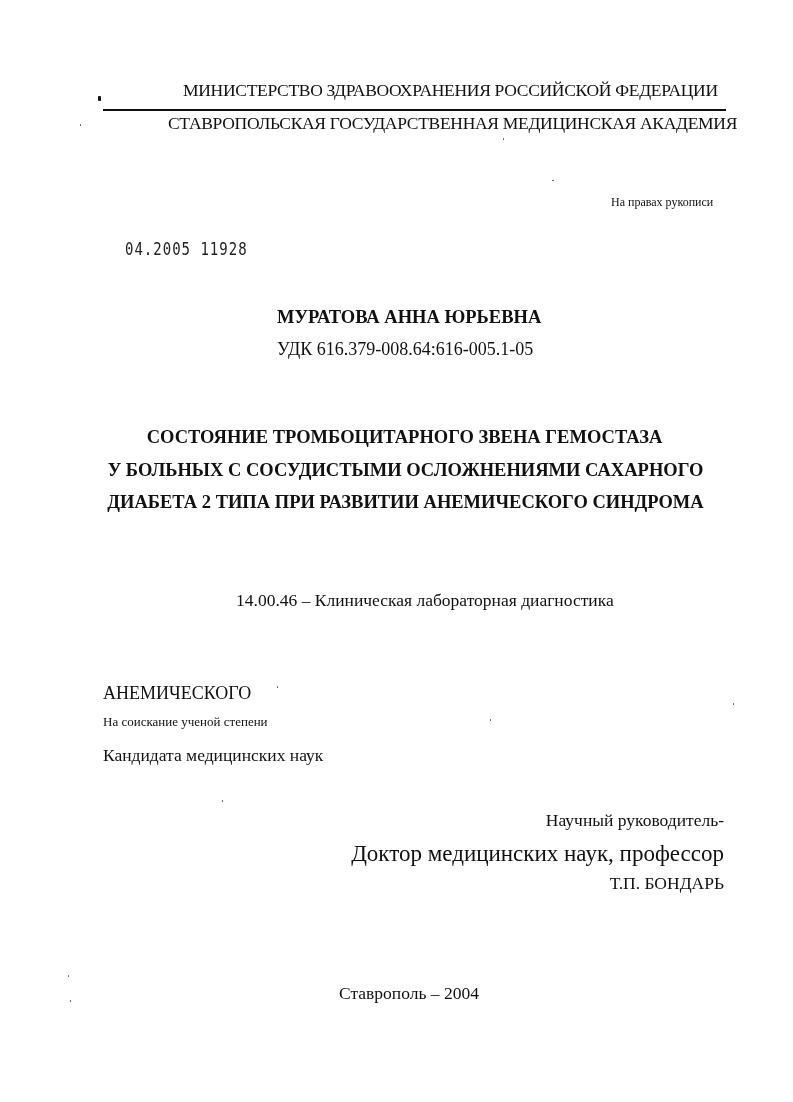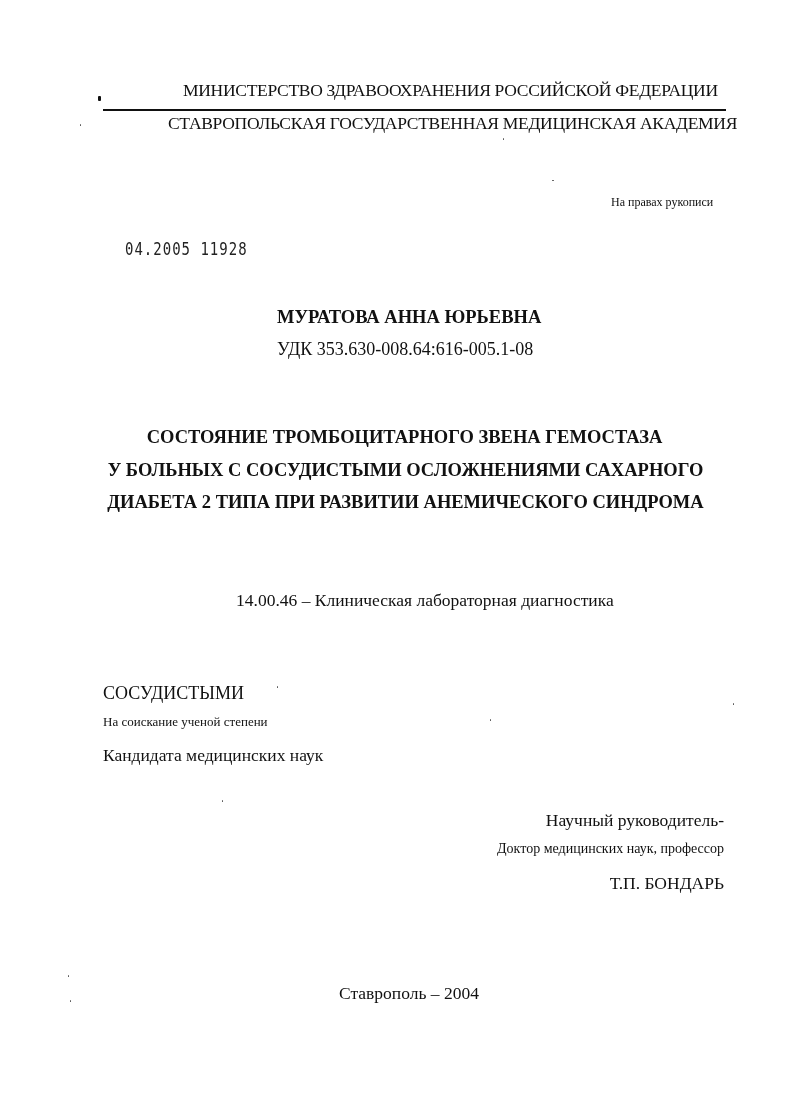--- a/index.html
+++ b/index.html
@@ -15,45 +15,45 @@
   .udc { left:277px; top:339px; font-size:18px; }
   .title { left:0; width:793px; text-align:center; font-size:18.5px; font-weight:bold; }
   .t1 { top:427px; left:8px; }
   .t2 { top:460px; left:9px; }
   .t3 { top:492px; left:9px; }
   .spec { left:236px; top:590px; font-size:17.5px;text-align:center; }
   .diss { left:103px; top:683px; font-size:18px; }
   .degree1 { left:103px; top:714px; font-size:13px; }
   .degree2 { left:103px; top:745px; font-size:17.5px; }
   .sup1 { right:69px; top:810px; font-size:17.5px;text-align:center; }
-  .sup2 { right:69px; top:841px; font-size:14px; }
+  .sup2 { right:69px; top:841px; font-size:23px; }
   .sup3 { right:69px; top:873px; font-size:17.5px; }
   .city { left:339px; top:937px; font-size:17.5px;margin-top:46px; }
   .speck { position:absolute; width:2px; height:2px; background:#555; border-radius:1px; }
 </style>
 </head>
 <body>
 
 <div class="abs ministry">МИНИСТЕРСТВО ЗДРАВООХРАНЕНИЯ РОССИЙСКОЙ ФЕДЕРАЦИИ</div>
 <div class="abs rule"></div>
 <div class="abs academy">СТАВРОПОЛЬСКАЯ ГОСУДАРСТВЕННАЯ МЕДИЦИНСКАЯ АКАДЕМИЯ</div>
 
 <div class="abs rights">На правах рукописи</div>
 <div class="abs stamp">04.2005 11928</div>
 
 <div class="abs author">МУРАТОВА АННА ЮРЬЕВНА</div>
-<div class="abs udc">УДК 353.630-008.64:616-005.1-08</div>
+<div class="abs udc">УДК 616.379-008.64:616-005.1-05</div>
 
 <div class="abs title t1">СОСТОЯНИЕ ТРОМБОЦИТАРНОГО ЗВЕНА ГЕМОСТАЗА</div>
 <div class="abs title t2">У БОЛЬНЫХ С СОСУДИСТЫМИ ОСЛОЖНЕНИЯМИ САХАРНОГО</div>
 <div class="abs title t3">ДИАБЕТА 2 ТИПА ПРИ РАЗВИТИИ АНЕМИЧЕСКОГО СИНДРОМА</div>
 
 <div class="abs spec">14.00.46 – Клиническая лабораторная диагностика</div>
 
-<div class="abs diss">СОСУДИСТЫМИ</div>
+<div class="abs diss">АНЕМИЧЕСКОГО</div>
 <div class="abs degree1">На соискание ученой степени</div>
 <div class="abs degree2">Кандидата медицинских наук</div>
 
 <div class="abs sup1">Научный руководитель-</div>
 <div class="abs sup2">Доктор медицинских наук, профессор</div>
 <div class="abs sup3">Т.П. БОНДАРЬ</div>
 
 <div class="abs city">Ставрополь – 2004</div>
 
 <div class="speck" style="left:98px;top:96px;width:3px;height:5px;background:#111;"></div>

